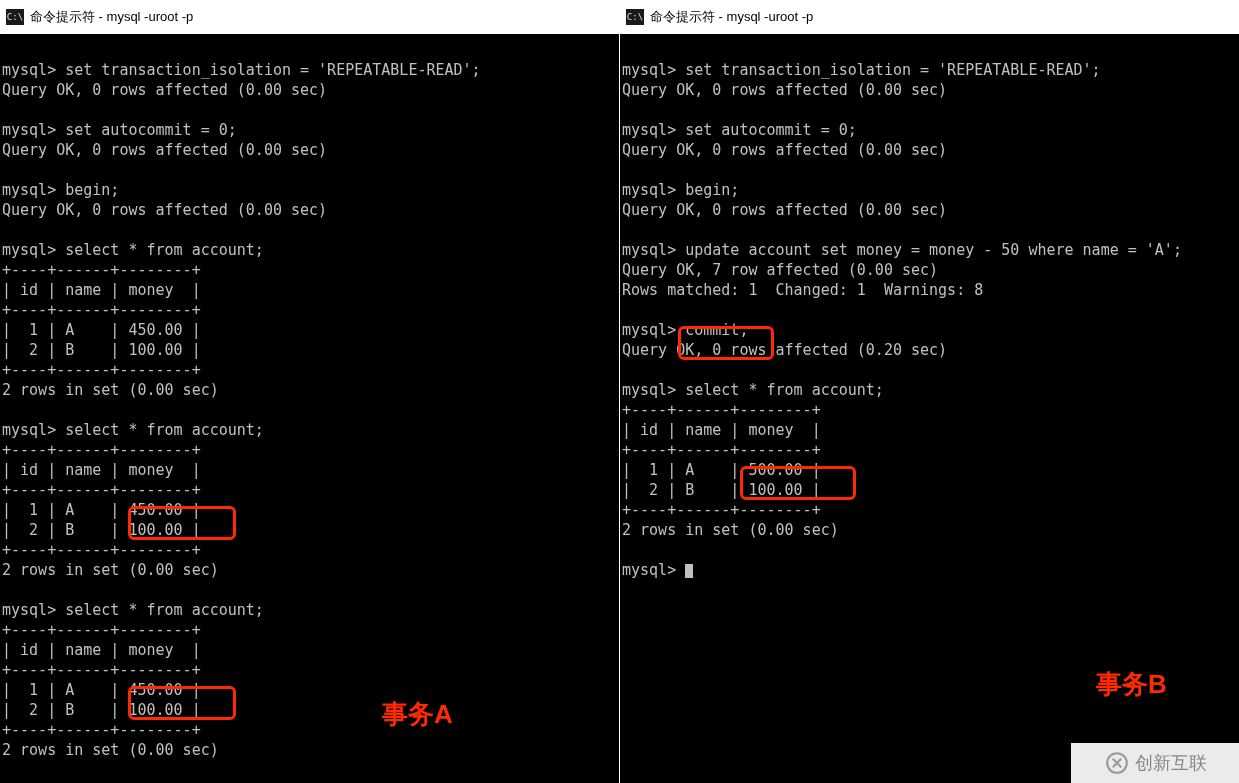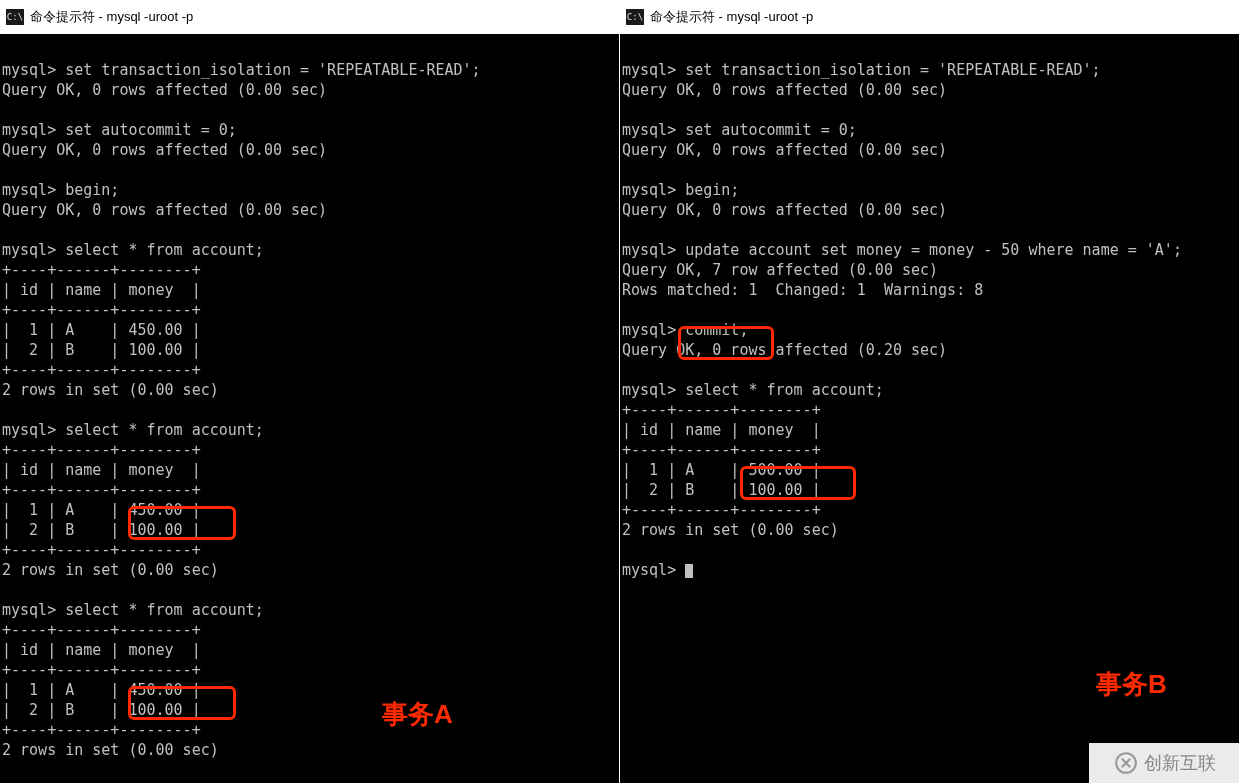--- a/index.html
+++ b/index.html
@@ -73,21 +73,21 @@
     display: inline-block;
     width: 8px;
     height: 14px;
     background: #c0c0c0;
     vertical-align: middle;
   }
   .watermark {
     position: absolute;
     right: 0;
     bottom: 0;
-    width: 150px;
+    width: 168px;
     height: 40px;
     background: rgba(255,255,255,0.92);
     display: flex;
     align-items: center;
     justify-content: center;
     font-family: Liberation Sans, sans-serif;
     color: #888;
     font-size: 18px;
     z-index: 50;
   }

